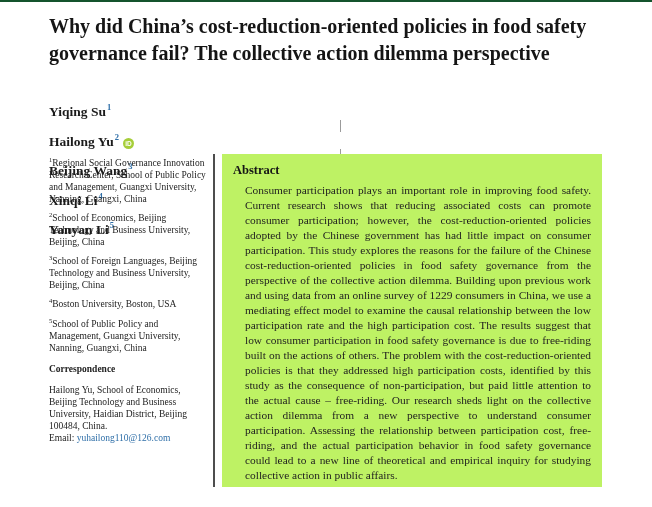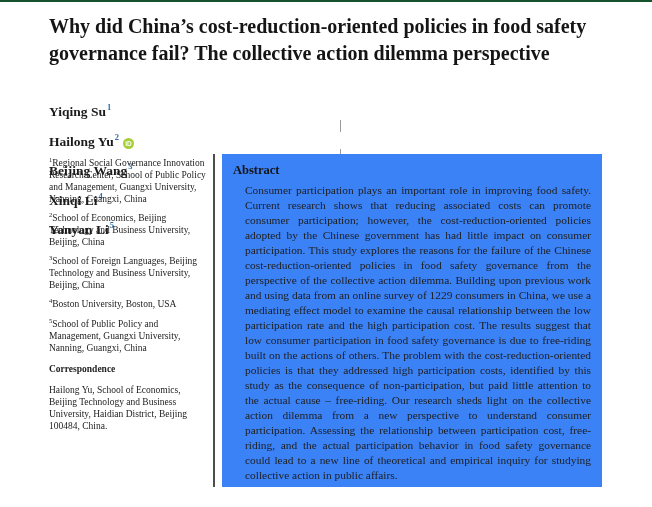--- a/index.html
+++ b/index.html
@@ -39,21 +39,21 @@
   .aff sup { font-size:6.5px; }
   .corr { margin-top:9px; }
   .corr-head { font-weight:700; margin-bottom:9px; }
   .email { color:#2f6fa8; text-decoration:none; cursor:pointer; }
   .divider {
     position:absolute; left:213px; top:152px; width:2px; height:333px;
     background:#4d4d4d;
   }
   .abstract-panel {
     position:absolute; left:222px; top:152px; width:380px; height:333px;
-    background:#3b82f6; padding:9px 11px 0 11px; overflow:hidden;
+    background:#bef264; padding:9px 11px 0 11px; overflow:hidden;
   }
   .abstract-head { font-size:12.5px; font-weight:700; color:#151515; margin-bottom:5px; }
   .abstract-body {
     font-size:11.4px; line-height:15px; text-align:justify; color:#1e1e1e;margin-left:12px;
   }
 </style>
 </head>
 <body>
 
 <div class="page">
@@ -75,20 +75,21 @@
   <div class="left-col">
     <p class="aff"><sup>1</sup><span>Regional Social Governance Innovation Research Center, School of Public Policy and Management, Guangxi University, Nanning, Guangxi, China</span></p>
     <p class="aff"><sup>2</sup><span>School of Economics, Beijing Technology and Business University, Beijing, China</span></p>
     <p class="aff"><sup>3</sup><span>School of Foreign Languages, Beijing Technology and Business University, Beijing, China</span></p>
     <p class="aff"><sup>4</sup><span>Boston University, Boston, USA</span></p>
     <p class="aff"><sup>5</sup><span>School of Public Policy and Management, Guangxi University, Nanning, Guangxi, China</span></p>
 
     <div class="corr">
       <p class="corr-head">Correspondence</p>
       <p class="corr-body">Hailong Yu, School of Economics, Beijing Technology and Business University, Haidian District, Beijing 100484, China.</p>
+      <p class="corr-email-line"><span>Email:</span> <a class="email">yuhailong110@126.com</a></p>
     </div>
   </div>
 
   <div class="divider"></div>
 
   <section class="abstract-panel">
     <h2 class="abstract-head">Abstract</h2>
     <p class="abstract-body">Consumer participation plays an important role in improving food safety. Current research shows that reducing associated costs can promote consumer participation; however, the cost-reduction-oriented policies adopted by the Chinese government has had little impact on consumer participation. This study explores the reasons for the failure of the Chinese cost-reduction-oriented policies in food safety governance from the perspective of the collective action dilemma. Building upon previous work and using data from an online survey of 1229 consumers in China, we use a mediating effect model to examine the causal relationship between the low participation rate and the high participation cost. The results suggest that low consumer participation in food safety governance is due to free-riding built on the actions of others. The problem with the cost-reduction-oriented policies is that they addressed high participation costs, identified by this study as the consequence of non-participation, but paid little attention to the actual cause – free-riding. Our research sheds light on the collective action dilemma from a new perspective to understand consumer participation. Assessing the relationship between participation cost, free-riding, and the actual participation behavior in food safety governance could lead to a new line of theoretical and empirical inquiry for studying collective action in public affairs.</p>
   </section>
 

